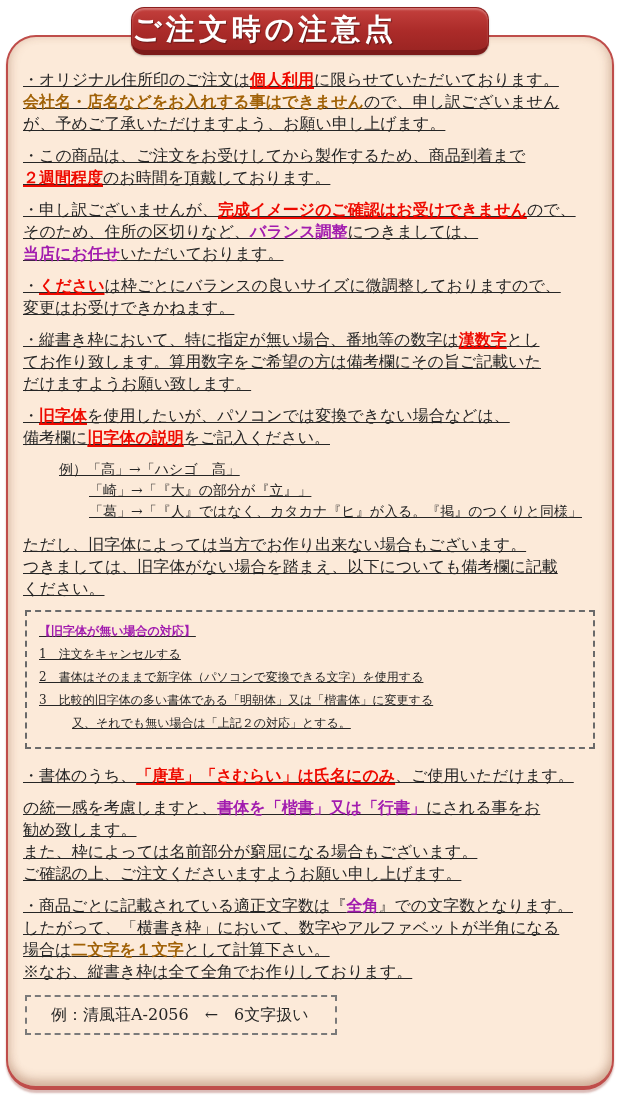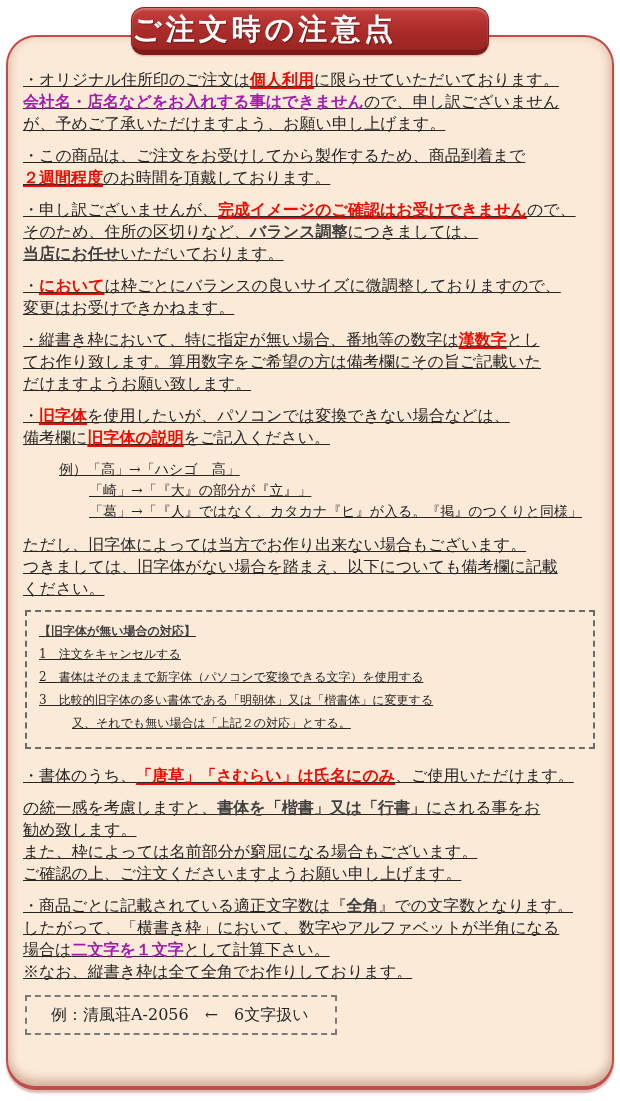--- a/index.html
+++ b/index.html
@@ -38,23 +38,23 @@
       inset -5px 0 8px rgba(140,80,50,.12),
       inset 5px 0 8px rgba(140,80,50,.08),
       0 3px 2px rgba(150,60,50,.35);
     padding:32px 15px 16px 15px;
     box-sizing:border-box;
     min-height:1055px;
   }
   .para{margin:0 0 10px 0;font-size:16px;line-height:22px;}
   .line{white-space:nowrap;text-decoration:underline;}
   .t-n{color:#262626;}
-  .t-r{color:#a21caf;font-weight:bold;}
+  .t-r{color:#a16207;font-weight:bold;}
   .t-ru{color:#ee0a00;font-weight:bold;text-decoration:underline;text-decoration-thickness:1.5px;text-underline-offset:2px;}
-  .t-b{color:#404040;font-weight:bold;margin-top:17px;}
+  .t-b{color:#a21caf;font-weight:bold;margin-top:17px;}
   
   .example{margin:0 0 12px 36px;font-size:14px;line-height:21px;}
   .example .cont{margin-left:30px;}
   
   .dashbox{
     border:2px dashed #6a6a6a;
     margin:4px 2px 16px 2px;
     padding:8px 10px 12px 12px;
     font-size:12px;line-height:23px;
   }
@@ -93,21 +93,21 @@
 
     
     <div class="para">
       <div class="line"><span class="t-n">・申し訳ございませんが、</span><span class="t-ru">完成イメージのご確認はお受けできません</span><span class="t-n">ので、</span></div>
       <div class="line"><span class="t-n">そのため、住所の区切りなど、</span><span class="t-b">バランス調整</span><span class="t-n">につきましては、</span></div>
       <div class="line"><span class="t-b">当店にお任せ</span><span class="t-n">いただいております。</span></div>
     </div>
 
     
     <div class="para">
-      <div class="line"><span class="t-n">・</span><span class="t-ru">において</span><span class="t-n">は枠ごとにバランスの良いサイズに微調整しておりますので、</span></div>
+      <div class="line"><span class="t-n">・</span><span class="t-ru">ください</span><span class="t-n">は枠ごとにバランスの良いサイズに微調整しておりますので、</span></div>
       <div class="line"><span class="t-n">変更はお受けできかねます。</span></div>
     </div>
 
     
     <div class="para">
       <div class="line"><span class="t-n">・縦書き枠において、特に指定が無い場合、番地等の数字は</span><span class="t-ru">漢数字</span><span class="t-n">とし</span></div>
       <div class="line"><span class="t-n">てお作り致します。算用数字をご希望の方は備考欄にその旨ご記載いた</span></div>
       <div class="line"><span class="t-n">だけますようお願い致します。</span></div>
     </div>
 

